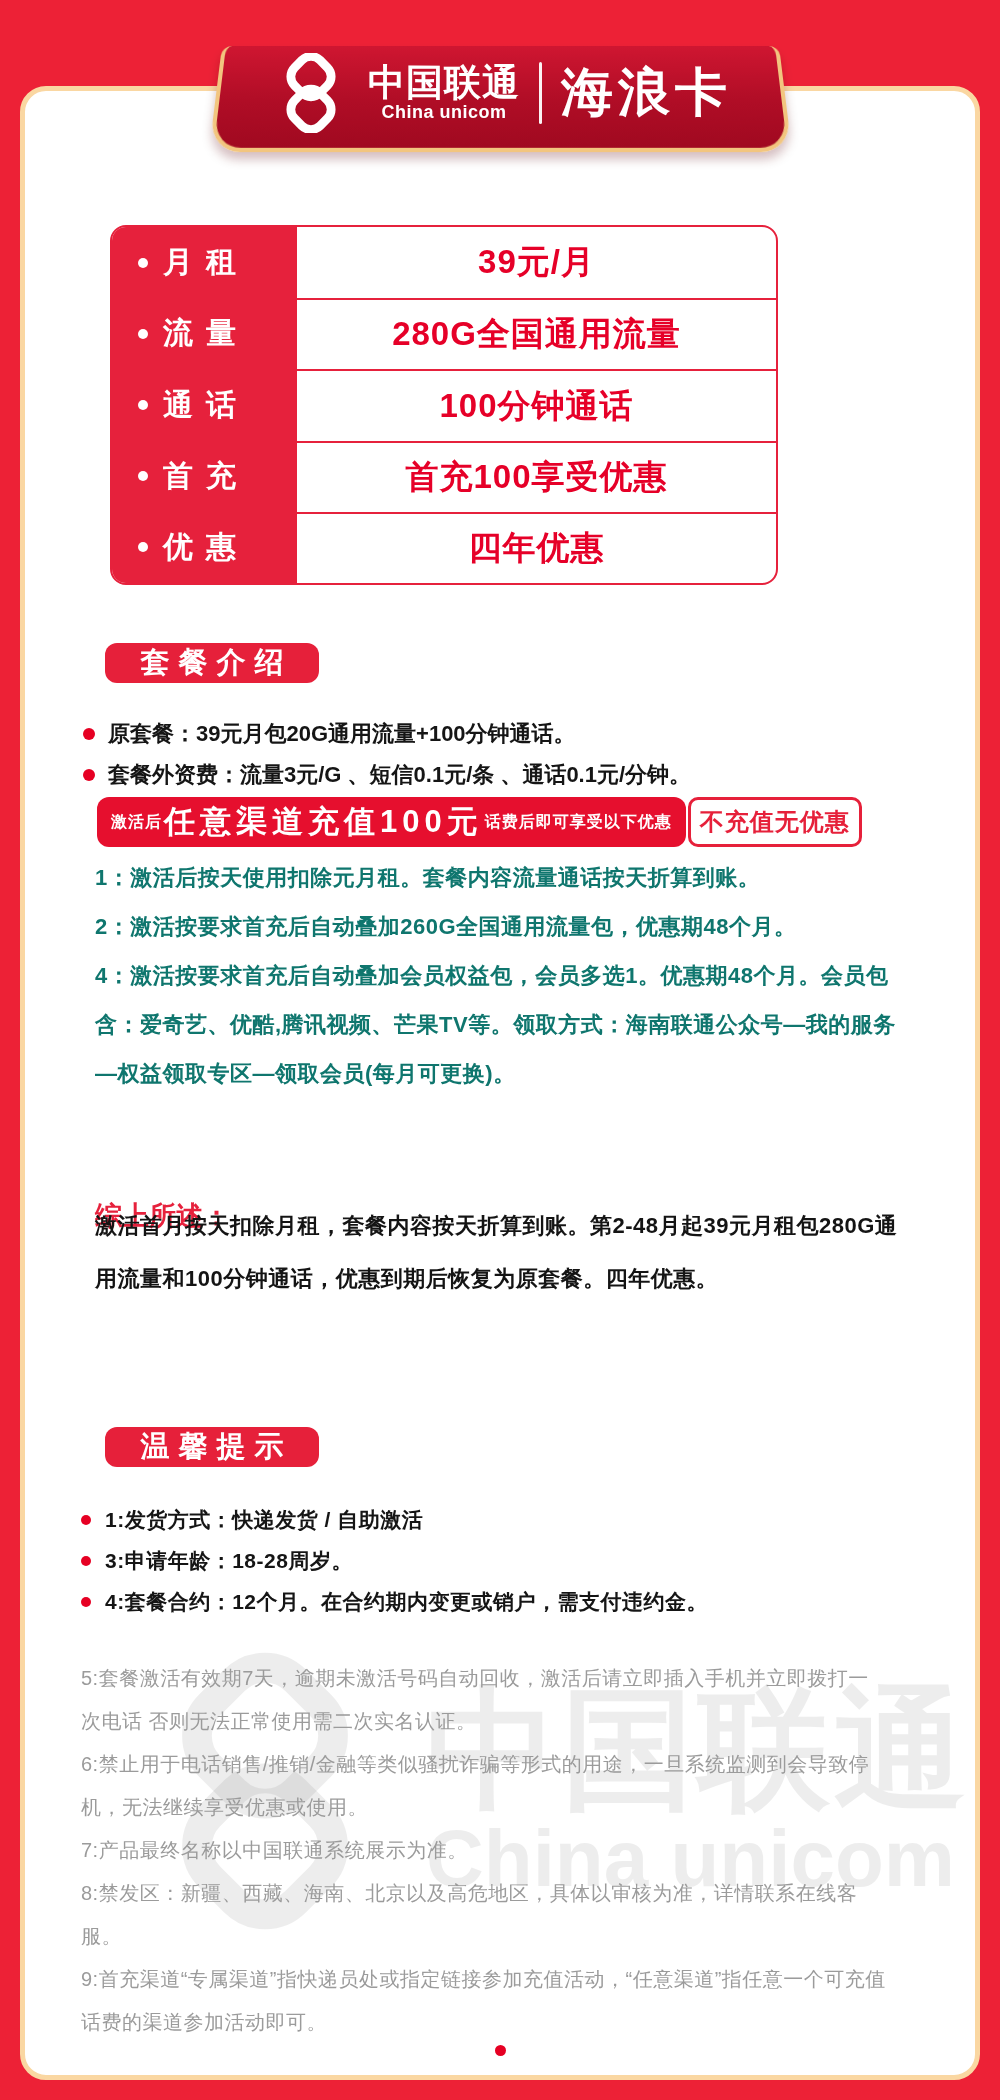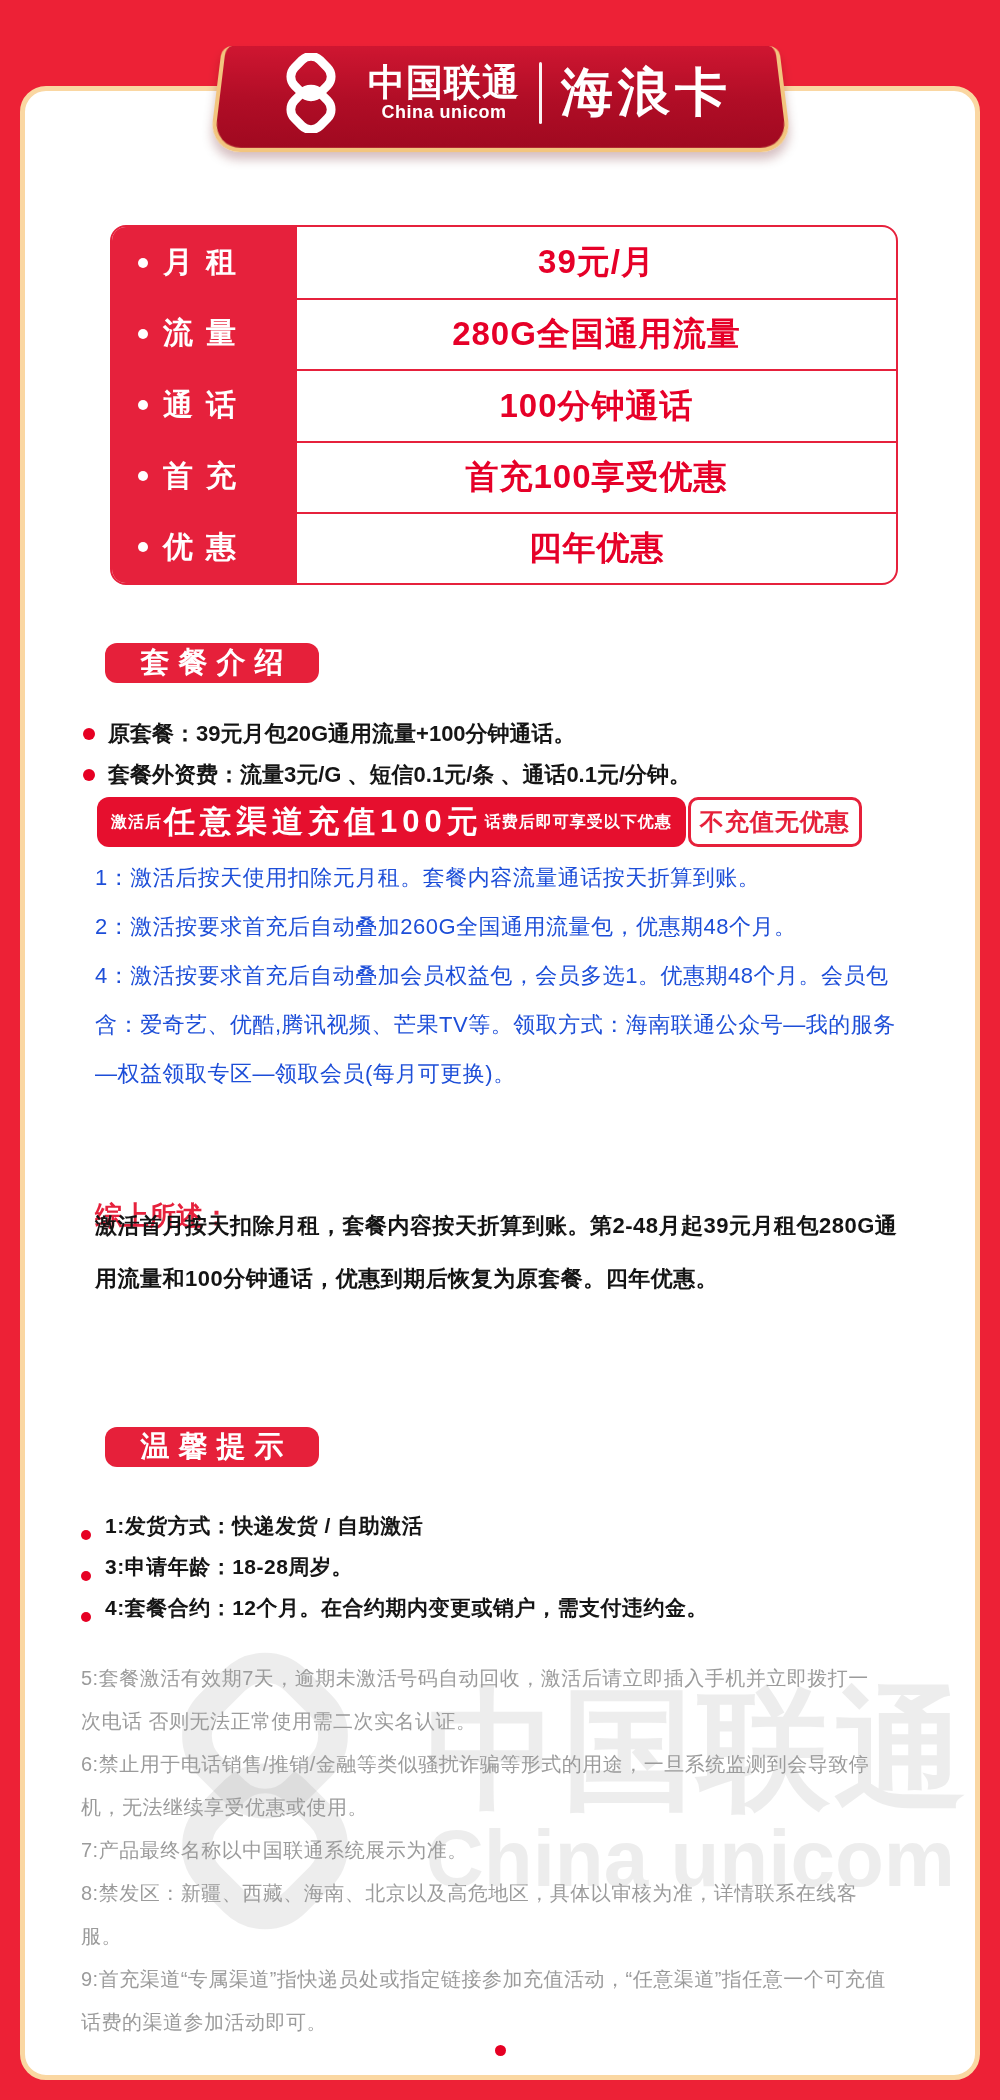--- a/index.html
+++ b/index.html
@@ -37,21 +37,21 @@
     color:#fff;
   }
   .brand-col { display:flex; flex-direction:column; align-items:center; line-height:1.05; }
   .brand-cn { font-size:37px; font-weight:900; letter-spacing:1px; }
   .brand-en { font-size:18px; font-weight:700; letter-spacing:.5px; }
   .brand-divider { width:3px; height:62px; background:rgba(255,255,255,.95); border-radius:2px; margin:0 4px; }
   .product { font-size:52px; font-weight:900; letter-spacing:5px; }
 
   
   .plan-table {
-    position:absolute; left:85px; top:134px; width:788px; height:360px;
+    position:absolute; left:85px; top:134px; width:668px; height:360px;
     border:2px solid #e6213c; border-radius:16px; overflow:hidden;
     display:flex; flex-direction:column; background:#fff;
   }
   .plan-row { flex:1; display:flex; }
   .plan-label {
     width:185px; background:#e6213c; color:#fff;
     display:flex; align-items:center; padding-left:26px; gap:15px;
     font-size:30px; font-weight:700; letter-spacing:13px;
   }
   .plan-bullet { width:10px; height:10px; border-radius:50%; background:#fff; flex:none; }
@@ -87,29 +87,29 @@
   .promo-prefix,.promo-suffix { font-size:16px; font-weight:800; letter-spacing:1px; }
   .promo-highlight { font-size:31px; font-weight:900; letter-spacing:5px; margin:0 2px; }
   .promo-badge {
     background:#fff; border:3px solid #e6203a; border-radius:10px; margin-left:2px;
     color:#e6203a; font-size:24px; font-weight:900; letter-spacing:1px;
     display:flex; align-items:center; padding:0 9px; white-space:nowrap;
   }
 
   
   .intro-items { position:absolute; left:70px; top:762px; width:815px; }
-  .intro-item { font-size:22px; font-weight:400; color:#1d4ed8; line-height:49px; letter-spacing:.5px; }
+  .intro-item { font-size:22px; font-weight:700; color:#0f766e; line-height:49px; letter-spacing:.5px; }
 
   
   .summary-title { position:absolute; left:70px; top:1107px; color:#e6213c; font-size:27px; font-weight:800; }
   .summary-body  { position:absolute; left:70px; top:1108px; width:805px; font-size:22px; font-weight:600; color:#141414; line-height:53px; letter-spacing:.5px; }
 
   
   .tips-bold { position:absolute; left:56px; top:1408px; }
-  .tip-line { display:flex; align-items:flex-end; gap:14px; height:41px; }
+  .tip-line { display:flex; align-items:center; gap:14px; height:41px; }
   .tip-line .dot { width:10px; height:10px; }
   .tip-text { font-size:21px; font-weight:700; color:#151515; letter-spacing:.5px; }
   .tips-gray { position:absolute; left:56px; top:1566px; width:805px; z-index:1; }
   .gray-item { font-size:20px; font-weight:400; color:#9b9b9b; line-height:43px; letter-spacing:.5px; }
 
   
   .watermark {
     position:absolute; left:105px; top:1480px; width:840px; height:440px;
     display:flex; align-items:center; gap:26px; z-index:0; pointer-events:none;
   }

